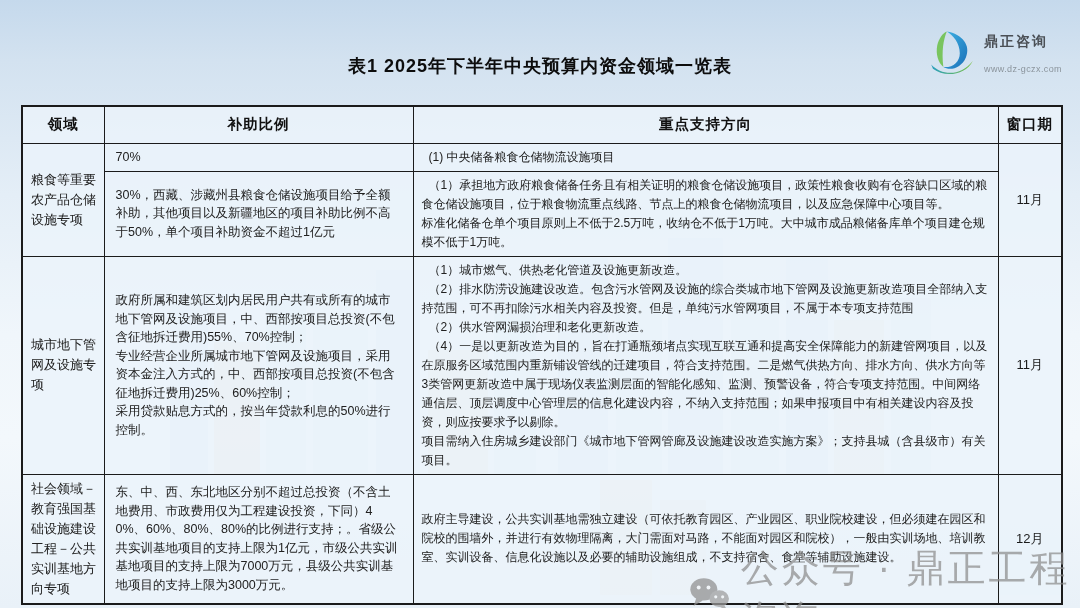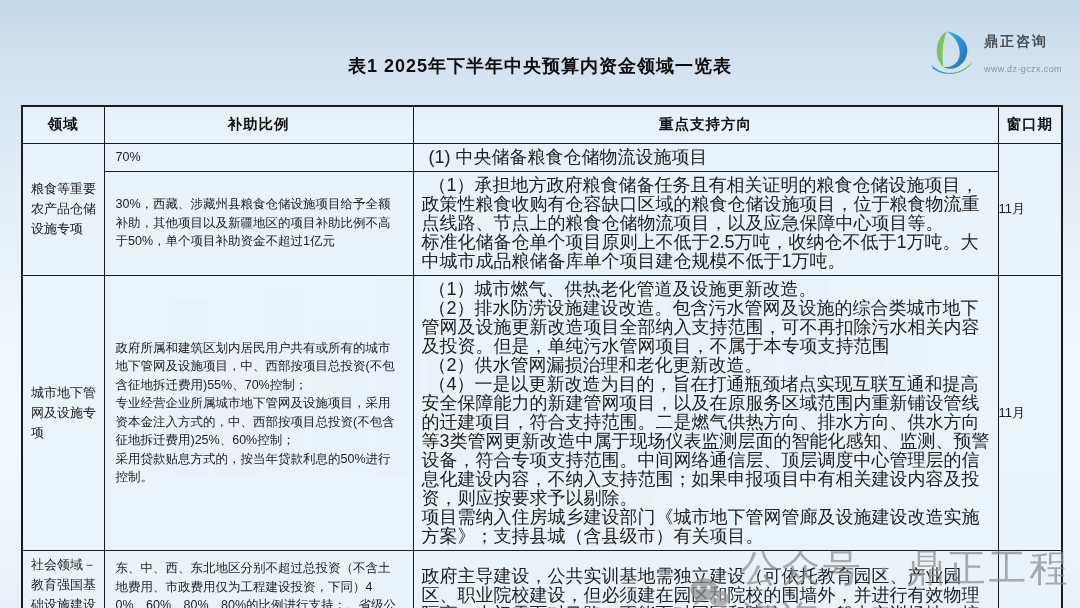--- a/index.html
+++ b/index.html
@@ -47,23 +47,23 @@
   table.main th {
     height: 37px; font-size: 14.5px; font-weight: bold;
     text-align: center; letter-spacing: 1px; color: #111; margin-left: 10px;
   }
   td.c-field {
     font-size: 13px; line-height: 20px; padding: 4px 6px 4px 8px; color: #202020;
   }
   td.c-sub { padding: 4px 10px 4px 11px; }
   td.c-sup { padding: 4px 8px 4px 8px; }
   td.c-sub p { font-size: 12.5px; line-height: 18.5px; color: #212121; }
-  td.c-sup p { font-size: 18px; line-height: 19px; color: #212121; }
+  td.c-sup p { font-size: 12px; line-height: 19px; color: #212121; }
   td.c-sup p.ind { text-indent: 7px; }
-  td.c-win { text-align: left; font-size: 13px; color: #1a1a1a; }
+  td.c-win { text-align: center; font-size: 13px; color: #1a1a1a; }
   tr.r1a { height: 27px; }
   tr.r1b { height: 84px; }
   tr.r2  { height: 203px; }
   tr.r3  { height: 118px; }
   
   .wm {
     position: absolute; left: 688px; top: 543px; z-index: 3;
     display: flex; align-items: center; gap: 10px; opacity: 0.72;
   }
   .wm-text {

